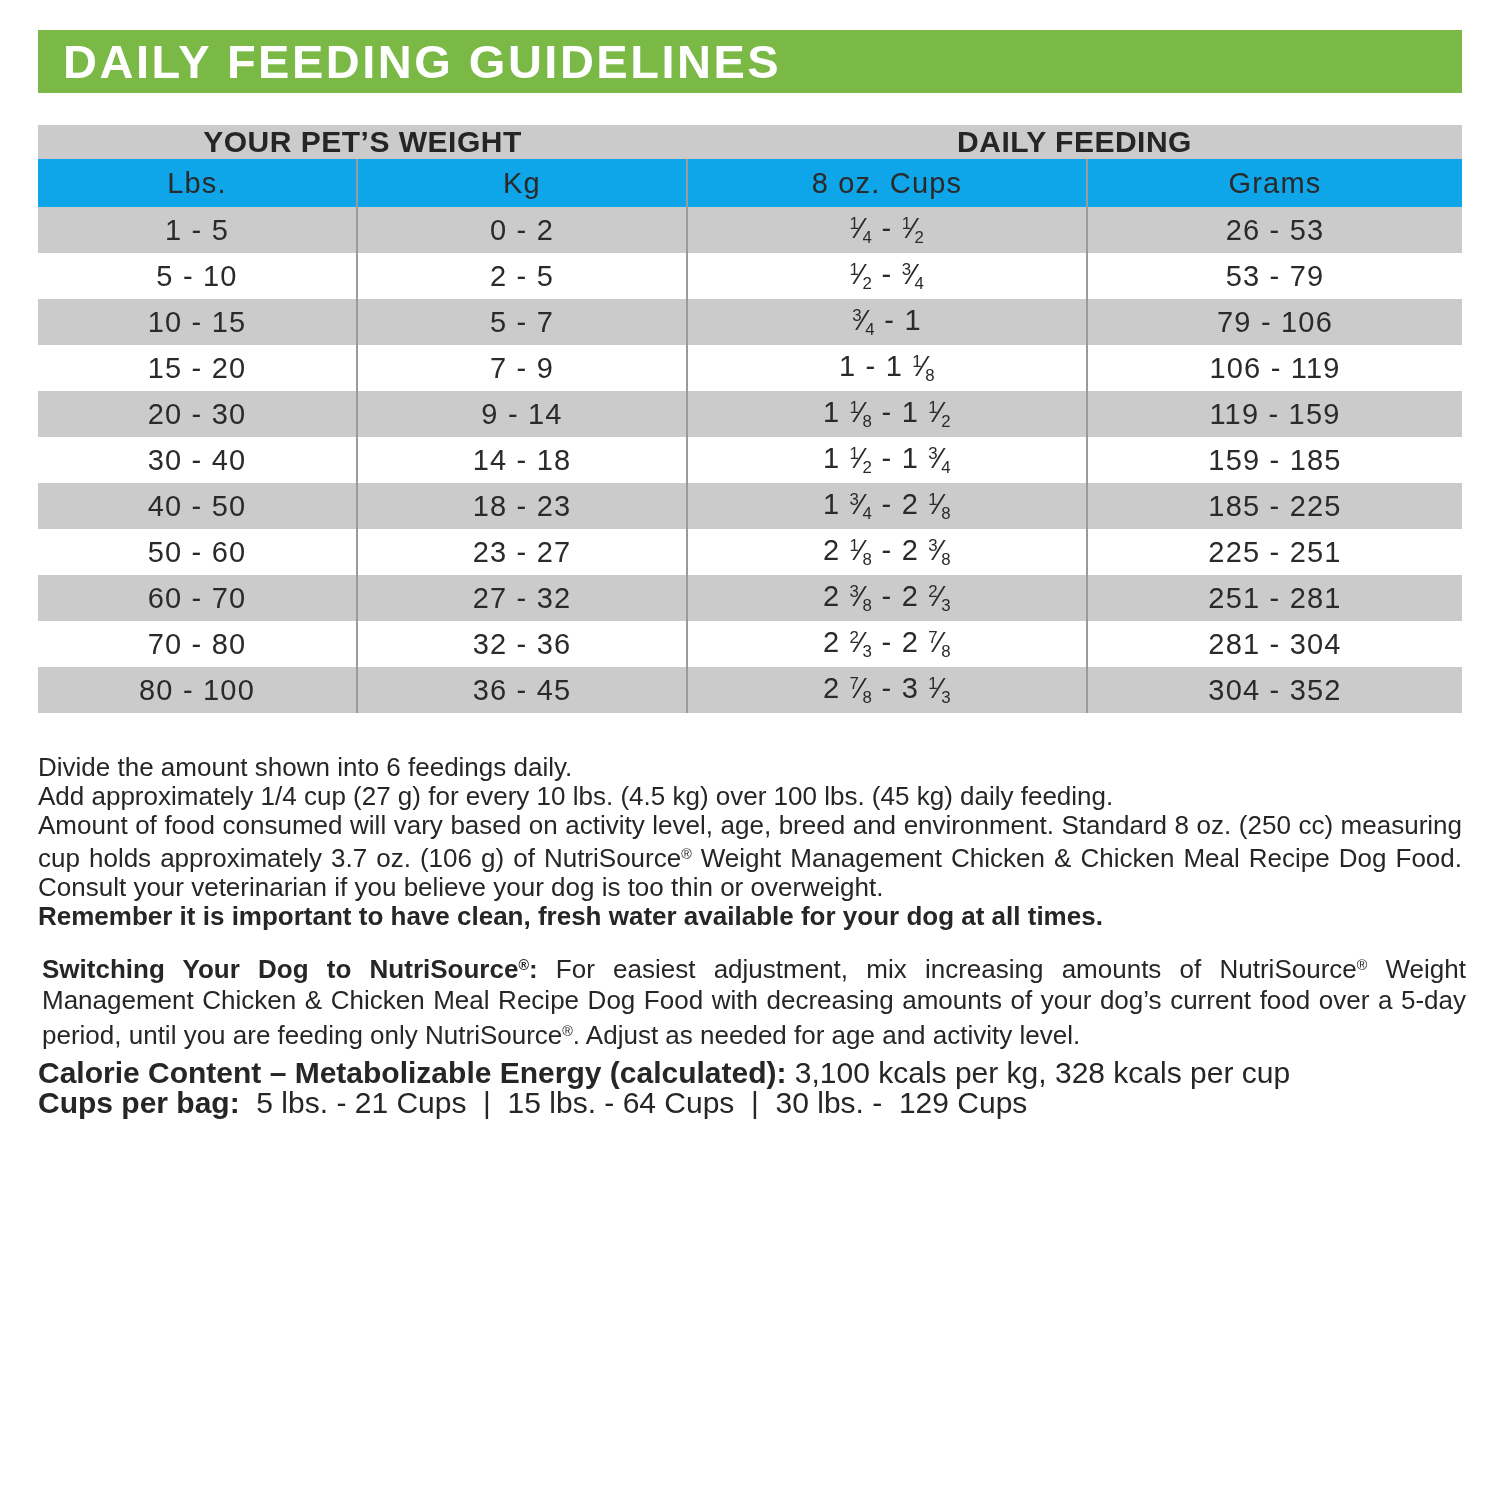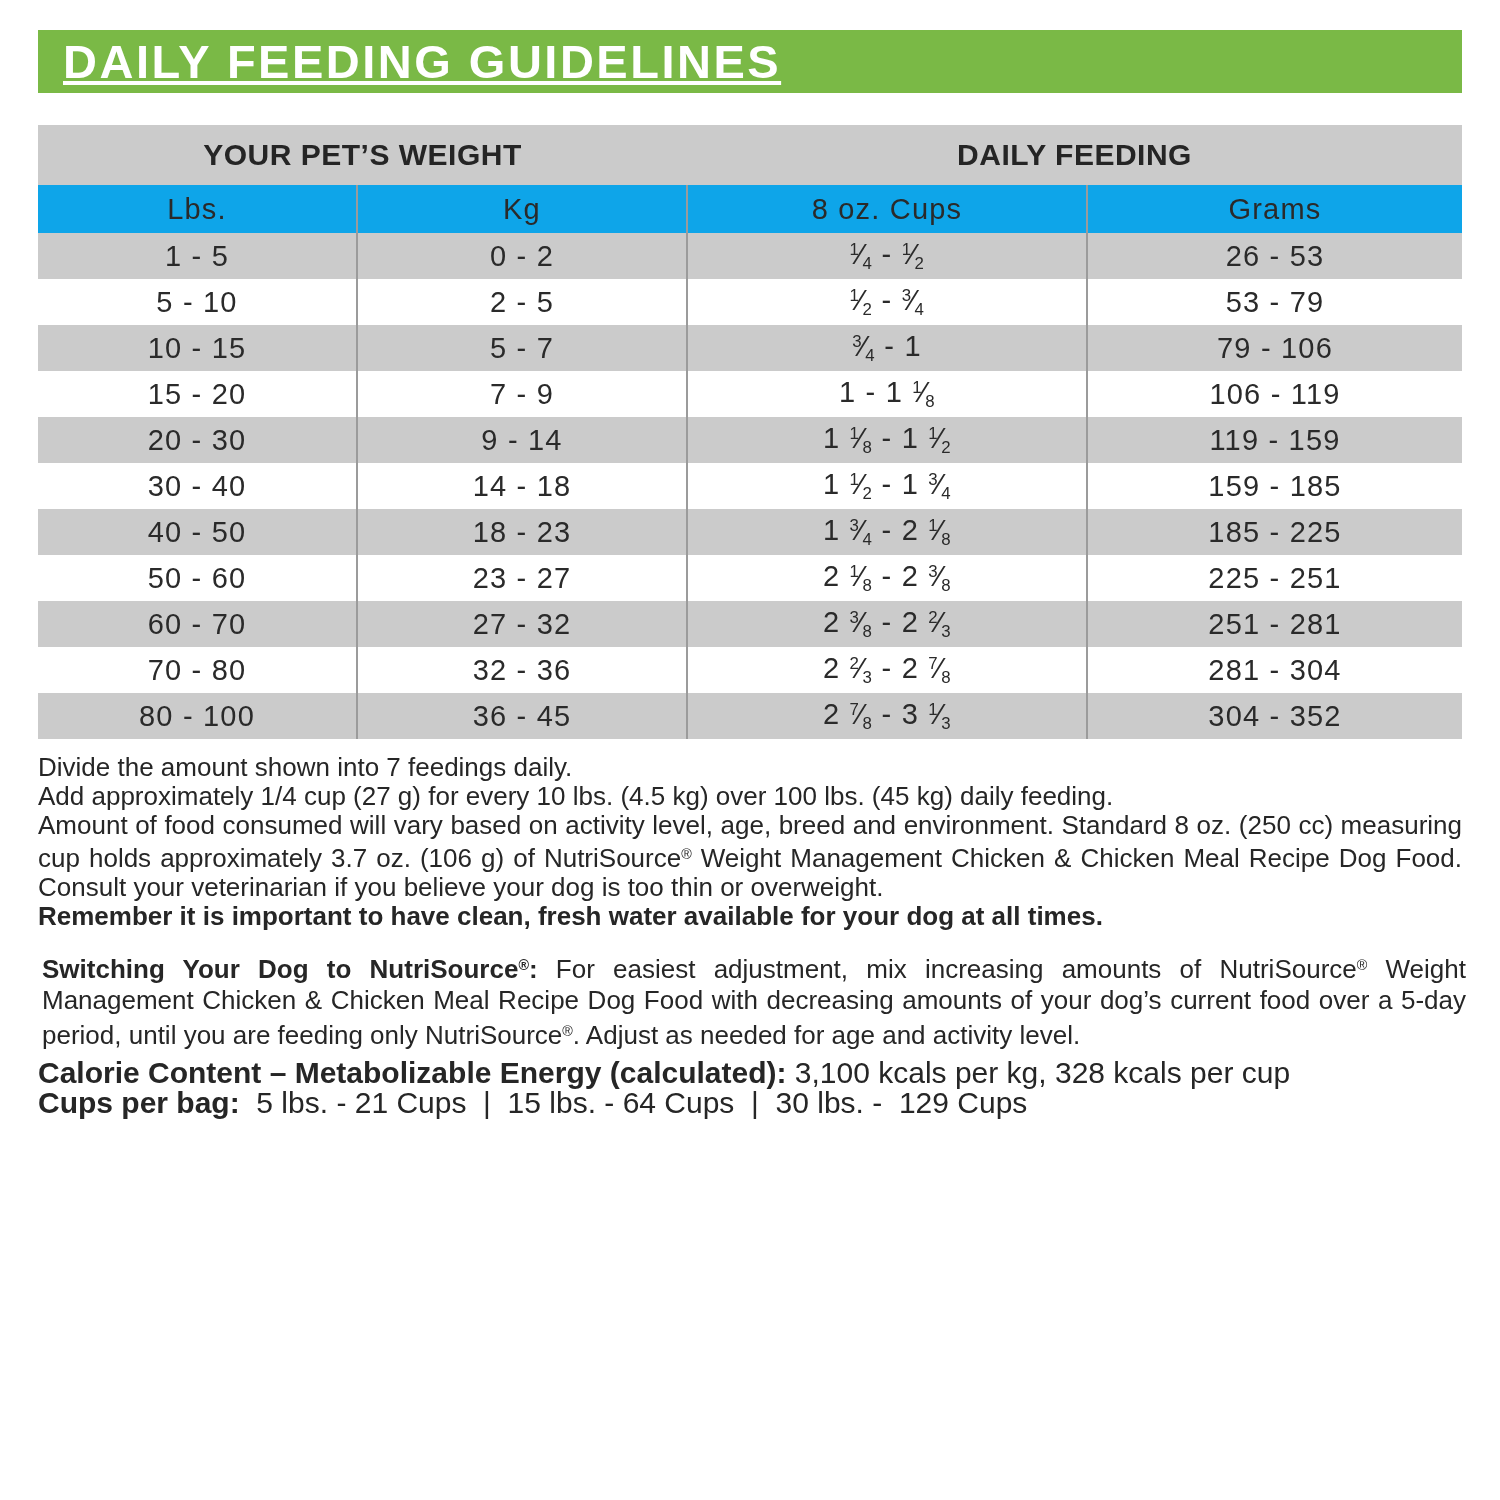--- a/index.html
+++ b/index.html
@@ -12,34 +12,34 @@
   .canvas { position: absolute; top: 0; left: 0; width: 1500px; height: 1500px; background: #fff; }
 
   
   .title-bar {
     position: absolute; left: 38px; top: 30px; width: 1424px; height: 63px;
     background: #7ab946;
     display: flex; align-items: center;
     box-sizing: border-box; padding-left: 25px;
   }
   .title-bar .title-text {
-    color: #ffffff; font-size: 47px; font-weight: 700; letter-spacing: 2.5px; text-decoration: underline;
+    color: #ffffff; font-size: 47px; font-weight: 700; letter-spacing: 2.5px;
   }
 
   
   table.feed-table {
     position: absolute; left: 38px; top: 125px; width: 1424px;
     border-collapse: collapse; table-layout: fixed;
     font-size: 29px; color: #2a2a2a; letter-spacing: 1.2px;
   }
   table.feed-table th, table.feed-table td {
     text-align: center; vertical-align: middle; padding: 0;
     font-weight: 400;
   }
-  tr.group-row { height: 60px; }
+  tr.group-row { height: 34px; }
   tr.group-row th {
     background: #cbcbcb; font-weight: 700; font-size: 30px; color: #252525;
     letter-spacing: 0.5px;
   }
   tr.col-row { height: 48px; background: #0ea5e9; }
   tbody tr { height: 46px; }
   tbody tr.stripe { background: #cbcbcb; }
   tr.col-row th + th, tbody td + td { border-left: 2px solid #9b9b9b; }
 
   
@@ -170,21 +170,21 @@
         <tr class="stripe">
           <td>80 - 100</td>
           <td>36 - 45</td>
           <td>2 <span class="frac"><sup>7</sup><span class="sl">⁄</span><sub>8</sub></span> - 3 <span class="frac"><sup>1</sup><span class="sl">⁄</span><sub>3</sub></span></td>
           <td>304 - 352</td>
         </tr>
       </tbody>
   </table>
 
   <div class="notes">
-    <p>Divide the amount shown into 7 feedings daily.</p>
+    <p>Divide the amount shown into 6 feedings daily.</p>
     <p>Add approximately 1/4 cup (27 g) for every 10 lbs. (4.5 kg) over 100 lbs. (45 kg) daily feeding.</p>
     <p class="just">Amount of food consumed will vary based on activity level, age, breed and environment. Standard 8 oz. (250 cc) measuring cup holds approximately 3.7 oz. (106 g) of NutriSource<sup class="reg">®</sup> Weight Management Chicken &amp; Chicken Meal Recipe Dog Food. Consult your veterinarian if you believe your dog is too thin or overweight.</p>
     <p class="bold">Remember it is important to have clean, fresh water available for your dog at all times.</p>
   </div>
 
   <p class="switching just"><b>Switching Your Dog to NutriSource<sup class="reg">®</sup>: </b><span>For easiest adjustment, mix increasing amounts of NutriSource<sup class="reg">®</sup> Weight Management Chicken &amp; Chicken Meal Recipe Dog Food with decreasing amounts of your dog’s current food over a 5-day period, until you are feeding only NutriSource<sup class="reg">®</sup>. Adjust as needed for age and activity level.</span></p>
 
   <div class="calorie-block">
     <p><b>Calorie Content – Metabolizable Energy (calculated): </b><span>3,100 kcals per kg, 328 kcals per cup</span></p>
     <p class="prewrap"><b>Cups per bag: </b><span> 5 lbs. - 21 Cups  |  15 lbs. - 64 Cups  |  30 lbs. -  129 Cups</span></p>

